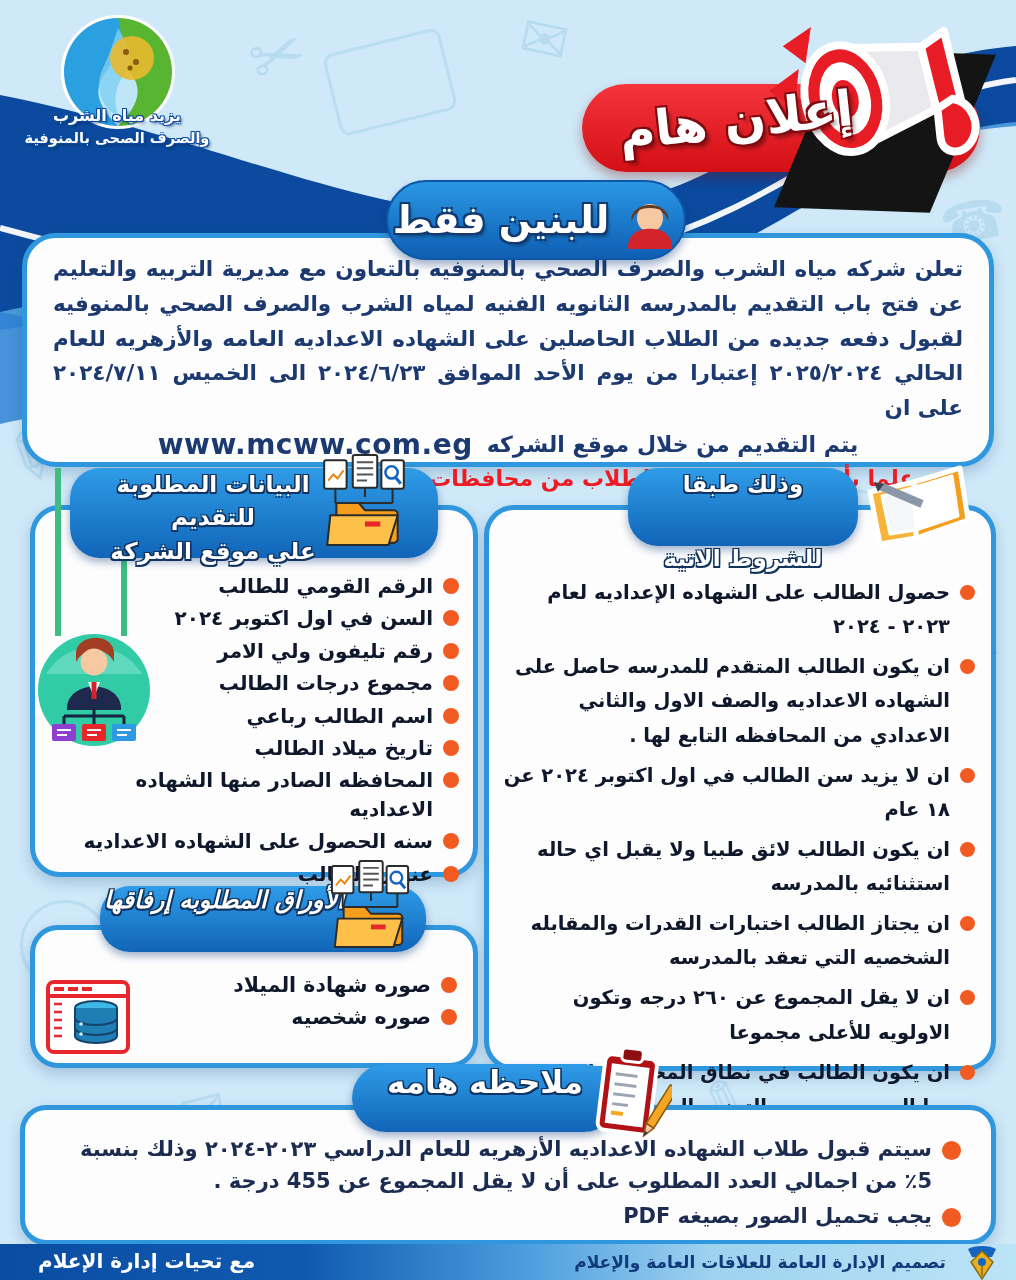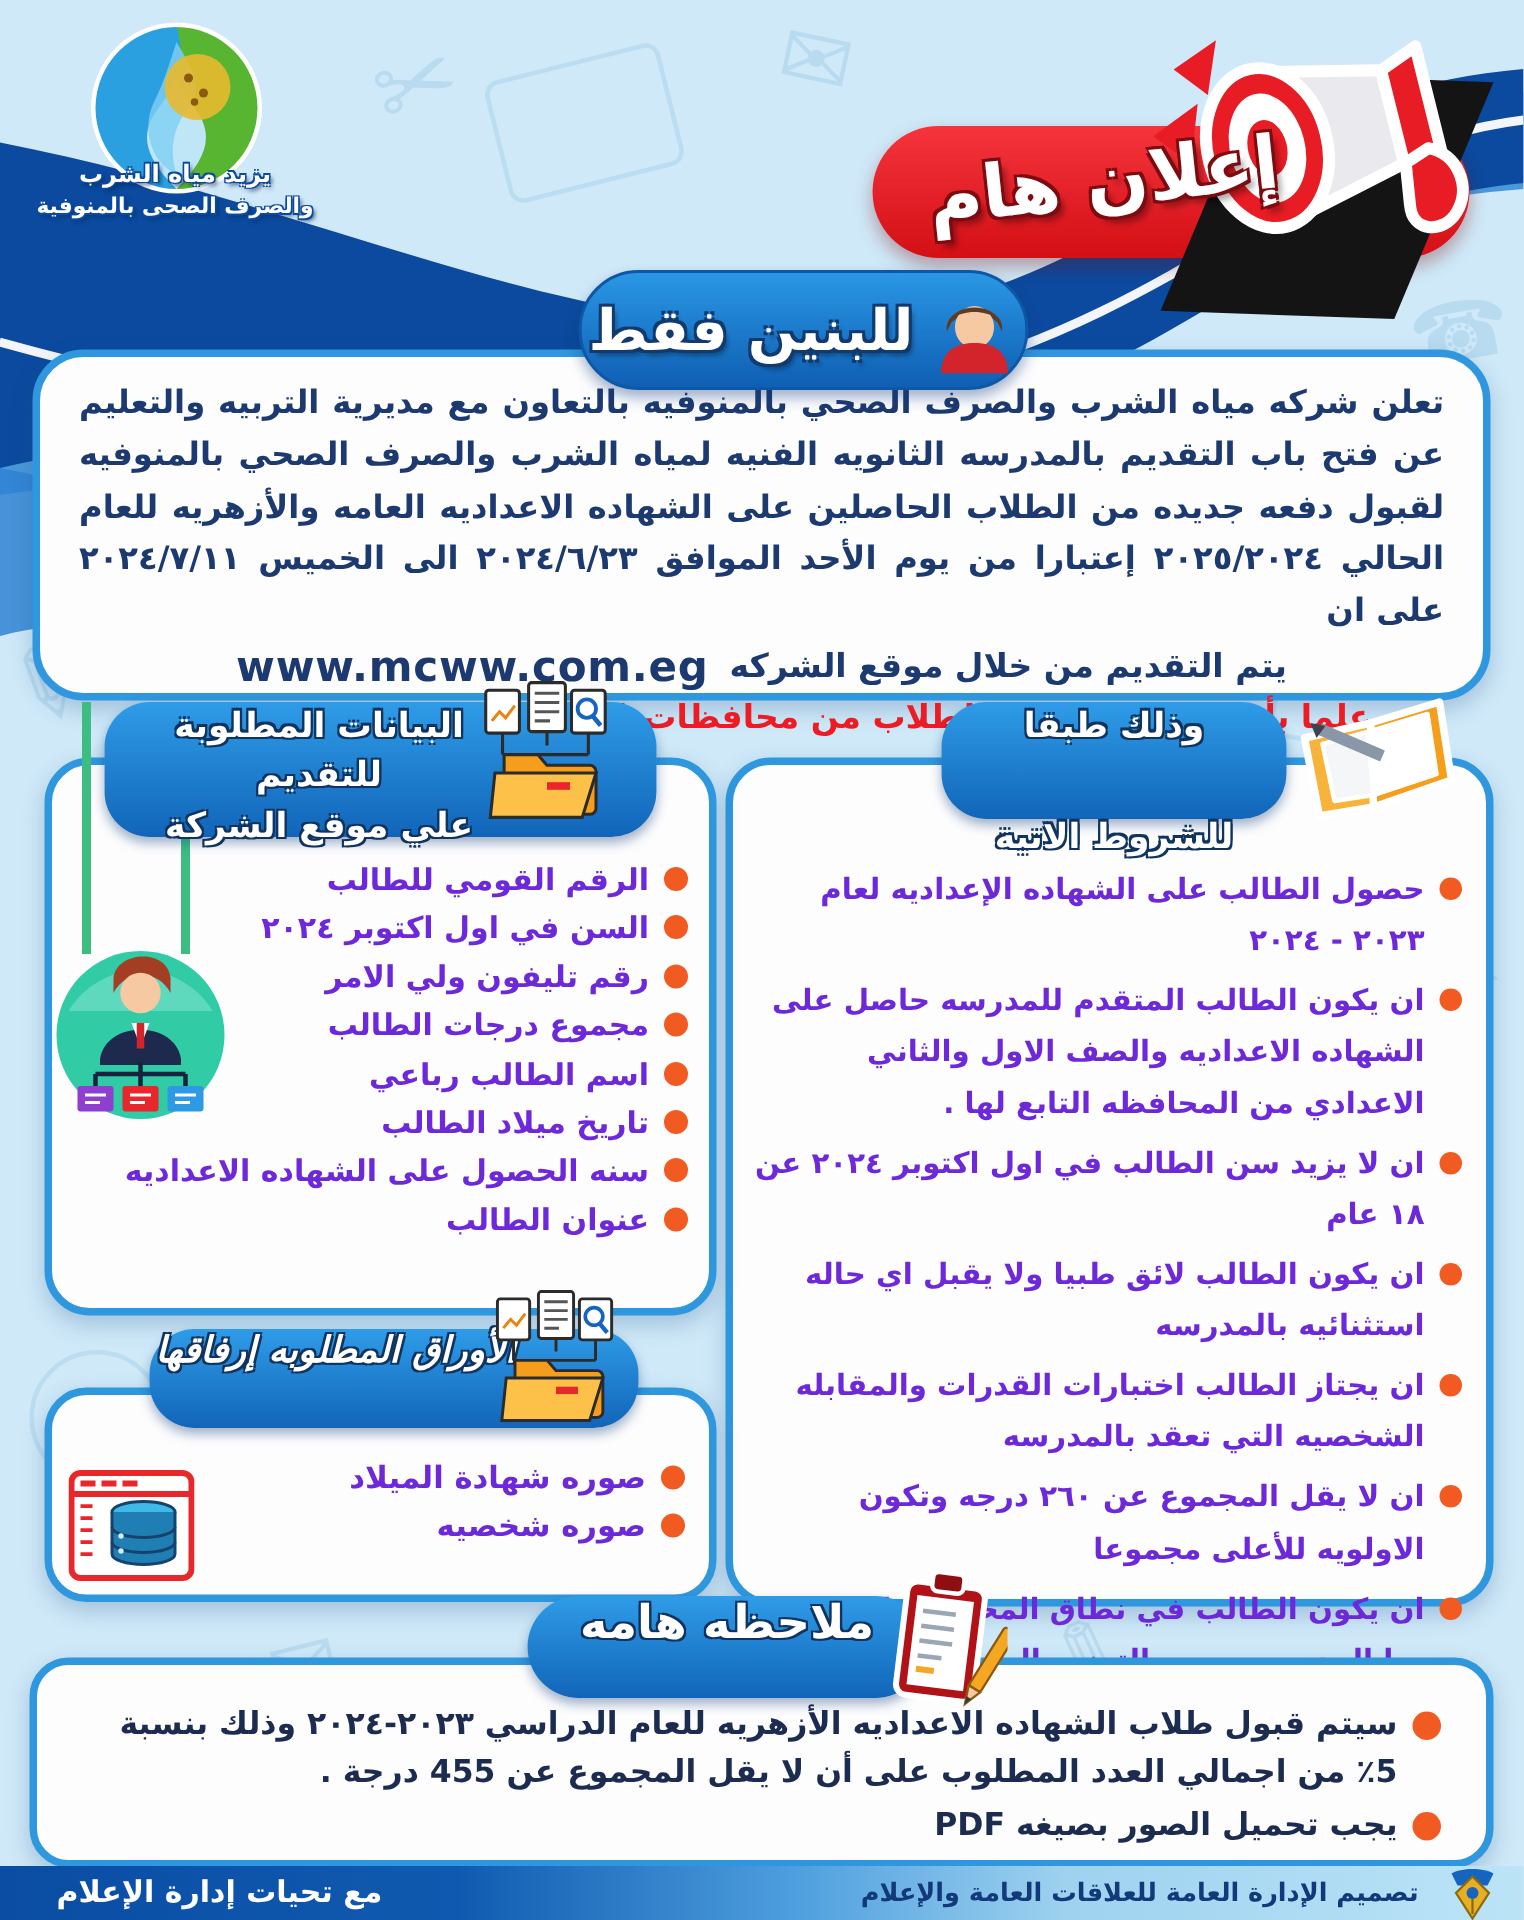--- a/index.html
+++ b/index.html
@@ -74,21 +74,21 @@
   .data-header{ left:70px; top:468px; width:368px; height:90px; font-size:23px; line-height:1.45; padding-left:6px; padding-right:88px;}
   .data-hicon{ left:322px; top:452px; width:86px; height:96px;}
   .cond-header{ left:628px; top:468px; width:230px; height:78px; font-size:23px; line-height:1.4;gap:42px;}
   .cond-hicon{ left:852px; top:460px; width:122px; height:96px;}
   .docs-header{ left:100px; top:886px; width:326px; height:66px; font-size:24px; padding-right:78px;font-style:italic;}
   .docs-hicon{ left:330px; top:858px; width:82px; height:92px;}
   .notes-header{ left:352px; top:1064px; width:266px; height:68px; font-size:31px; border-radius:36px;}
   .notes-hicon{ left:592px; top:1048px; width:80px; height:98px;}
   
   .blist{ list-style:none;}
-  .blist li{ display:flex; align-items:flex-start; gap:10px; color:#6d28d9; font-weight:bold;}
+  .blist li{ display:flex; align-items:flex-start; gap:10px; color:#0f172a; font-weight:bold;}
   .bullet{ flex:none; border-radius:50%; background:#f15b22;}
   .cond-box{ left:484px; top:505px; width:512px; height:566px; border-radius:30px; padding:66px 16px 8px 12px;}
   .cond-box li{ font-size:19.5px; line-height:1.75; margin-bottom:6px; text-align:right;}
   .cond-box .bullet{ width:15px; height:15px; margin-top:9px;}
   .data-box{ left:30px; top:505px; width:448px; height:372px; border-radius:30px; padding:62px 14px 6px;}
   .data-box li{ font-size:20px; line-height:1.42; margin-bottom:4px; justify-content:flex-start;}
   .data-box .bullet{ width:16px; height:16px; margin-top:6px;}
   .docs-box{ left:30px; top:925px; width:448px; height:143px; border-radius:28px; padding:40px 16px 6px;}
   .docs-box li{ font-size:20.5px; line-height:1.55; justify-content:flex-start;}
   .docs-box .bullet{ width:16px; height:16px; margin-top:7px;}
@@ -252,20 +252,24 @@
         <li>
         <span class="bullet"></span>
         <span>اسم الطالب رباعي</span>
       </li>
         <li>
         <span class="bullet"></span>
         <span>تاريخ ميلاد الطالب</span>
       </li>
         <li>
         <span class="bullet"></span>
+        <span>المحافظه الصادر منها الشهاده الاعداديه</span>
+      </li>
+        <li>
+        <span class="bullet"></span>
         <span>سنه الحصول على الشهاده الاعداديه</span>
       </li>
         <li>
         <span class="bullet"></span>
         <span>عنوان الطالب</span>
       </li>
       </ul>
   </section>
   <div class="hpill data-header">
     <span>البيانات المطلوبة للتقديم</span>

